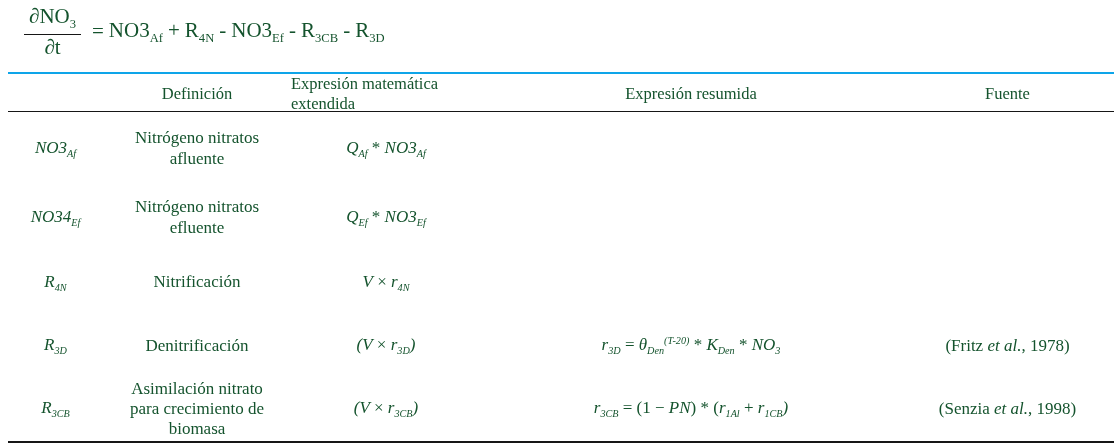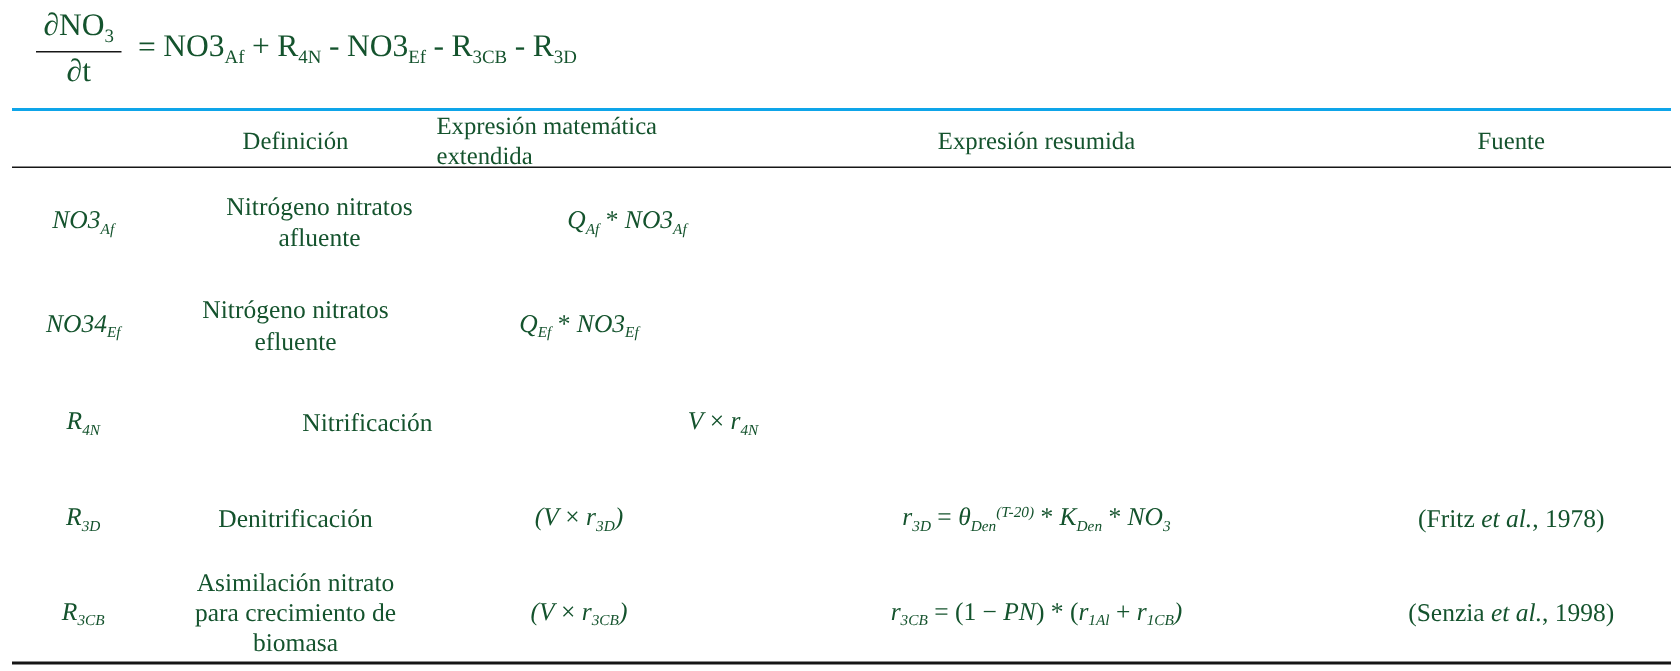--- a/index.html
+++ b/index.html
@@ -25,23 +25,23 @@
   .thead{
     border-top:2px solid #0ea5e9;border-bottom:1.7px solid #161616;
     height:37px;font-size:16.5px;
   }
   .thead .cell{display:flex;align-items:center;justify-content:center;}
   .tbody{border-bottom:2.2px solid #161616;}
   .trow .cell{
     display:flex;flex-direction:column;align-items:center;justify-content:center;
     text-align:center;line-height:1.18;font-size:17px;
   }
-  .tbody .trow:nth-child(1){height:73px;gap:16px;}
+  .tbody .trow:nth-child(1){height:73px;}
   .tbody .trow:nth-child(2){height:65px;}
-  .tbody .trow:nth-child(3){height:65px;gap:48px;}
+  .tbody .trow:nth-child(3){height:65px;}
   .tbody .trow:nth-child(4){height:62px;}
   .tbody .trow:nth-child(5){height:64px;}
   .math{font-style:italic;white-space:nowrap;}
   .st{font-style:normal;}
   .it{font-style:italic;}
   .dline{display:block;}
   .src{font-size:16.5px;white-space:nowrap;}
 </style>
 </head>
 <body>

